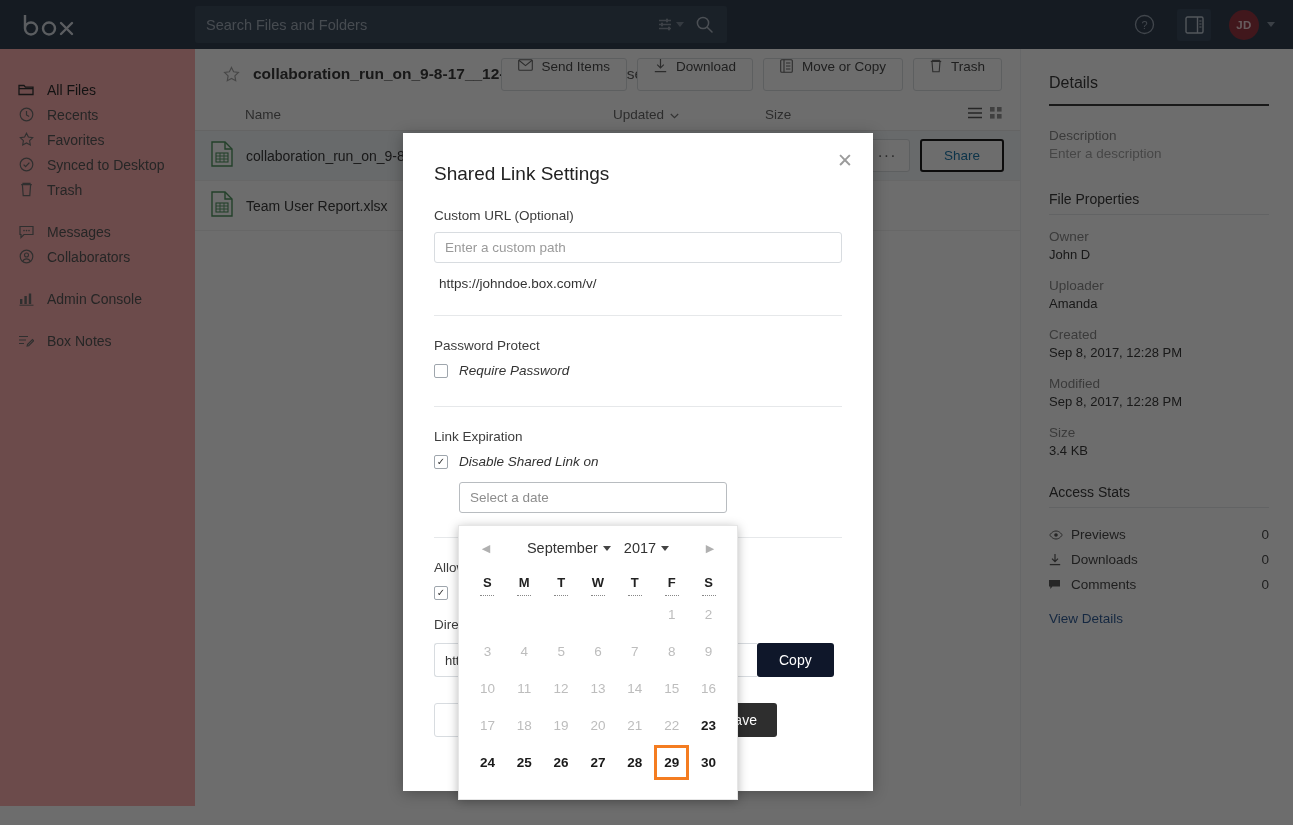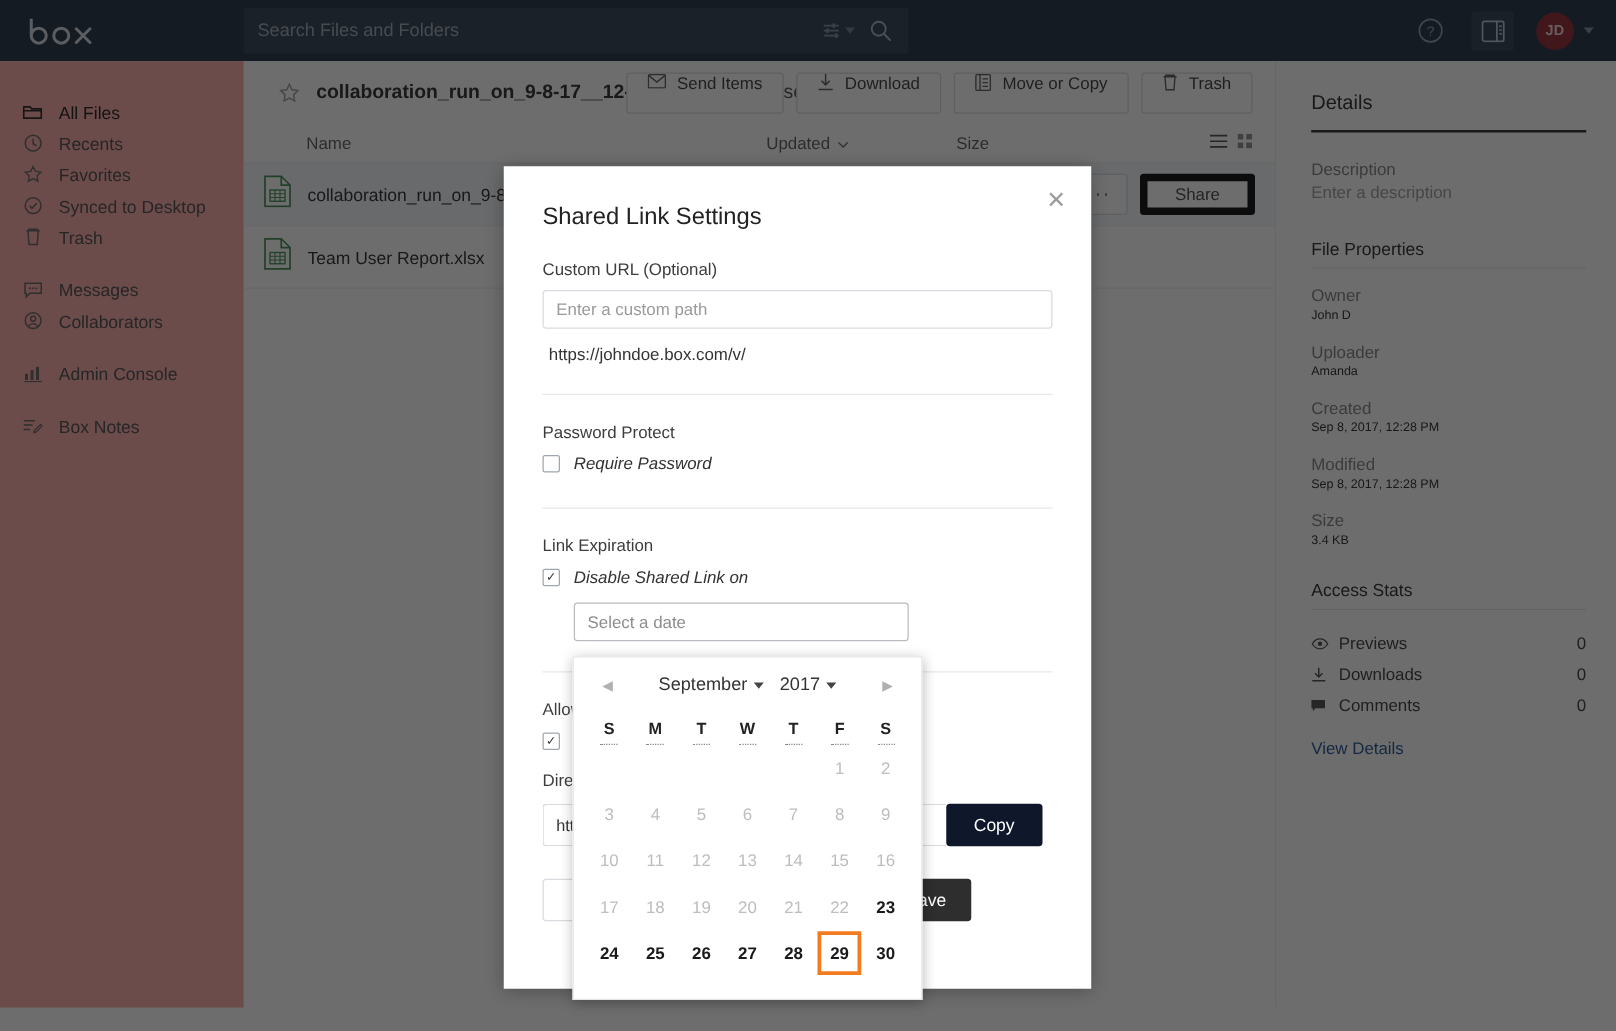--- a/index.html
+++ b/index.html
@@ -67,31 +67,31 @@
   }
   .col-updated { position:absolute; left: 418px; display:flex; align-items:center; gap:6px;}
   .col-size { position:absolute; left: 570px; }
   .col-view { position:absolute; right: 18px; display:flex; gap:8px; align-items:center; }
 
   .frow { height: 50px; display:flex; align-items:center; position:relative; padding-left: 16px; border-bottom:1px solid #eee;}
   .frow.selected { background: #f2f6fa; }
   .fname { font-size: 14px; color: #222; margin-left: 13px; }
   .frow-actions { position:absolute; right: 16px; display:flex; gap: 10px; align-items:center; }
   .ellipsis-btn { width: 46px; height: 33px; border:1px solid #d6dade; border-radius:3px; display:flex; align-items:center; justify-content:center; font-size:16px; color:#555; letter-spacing:1px; background:#fff;}
-  .share-btn { height: 33px; padding: 0 22px; border:6px solid #000000; border-radius:3px; background:#fff; color:#404040; font-size:13.5px; display:flex;align-items:center;}
+  .share-btn { height: 33px; padding: 0 22px; border:2px solid #000000; border-radius:3px; background:#fff; color:#0369a1; font-size:13.5px; display:flex;align-items:center;}
 
   
   .details {
     width: 273px; background: #fff; padding: 25px 24px 0 28px; border-left: 1px solid #eceff1;
   }
   .det-title { font-size: 16px; color: #222; padding-bottom: 12px; }
   .det-rule { height: 2px; background: #222; margin-bottom: 22px; }
   .det-rule-light { height: 1px; background: #e2e5e8; margin: 7px 0 14px 0; }
   .det-lbl { font-size: 13.5px; color: #7b7b7b; margin-top: 16px; }
-  .det-val { font-size: 10px; color: #222; margin-top: 3px; }
+  .det-val { font-size: 13px; color: #222; margin-top: 3px; }
   .det-ph { font-size: 13.5px; color: #9a9a9a; margin-top: 3px; }
   .det-section { font-size: 14px; color: #222; margin-top: 30px; }
   .stat-row { display:flex; align-items:center; font-size: 13.5px; color:#333; height: 25px; }
   .stat-ico { width: 22px; display:flex; align-items:center; }
   .stat-val { margin-left:auto; color:#333; }
   .det-link { font-size: 13.5px; color: #1a4b8c; margin-top: 14px; cursor:pointer; }
 
   
   .overlay { position: absolute; inset: 0; background: rgba(20,20,20,0.62); }
   .modal {

